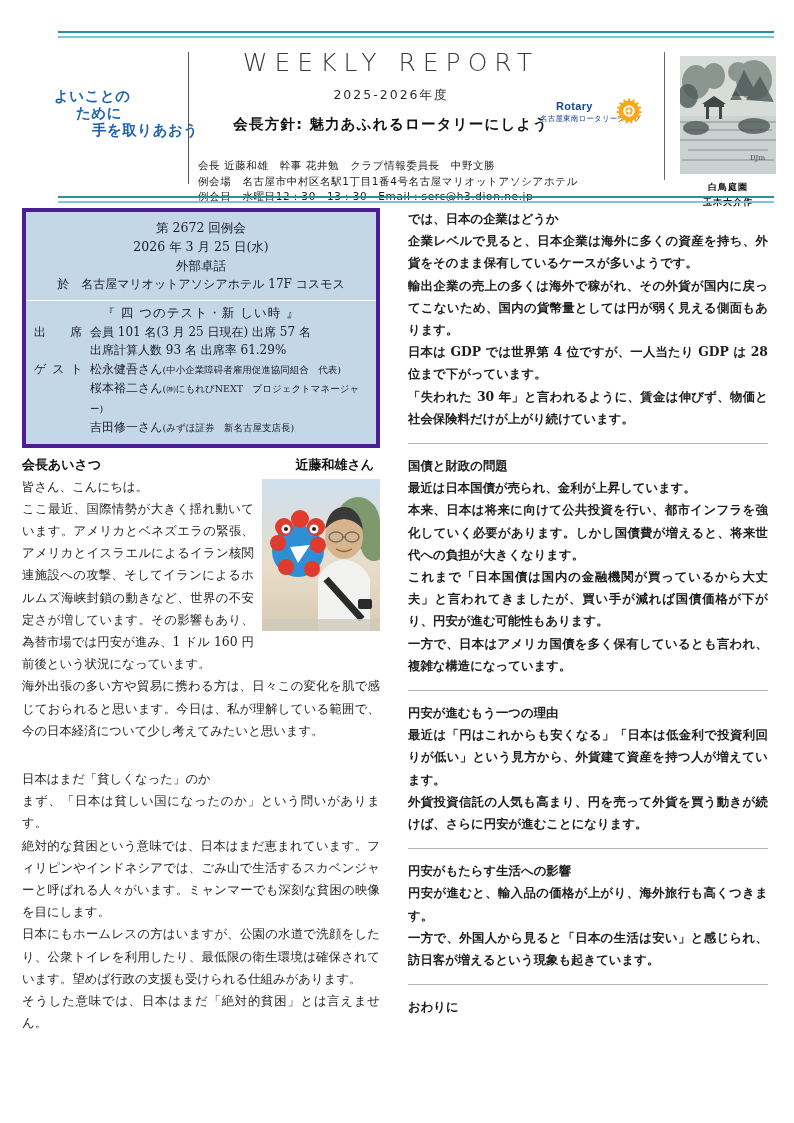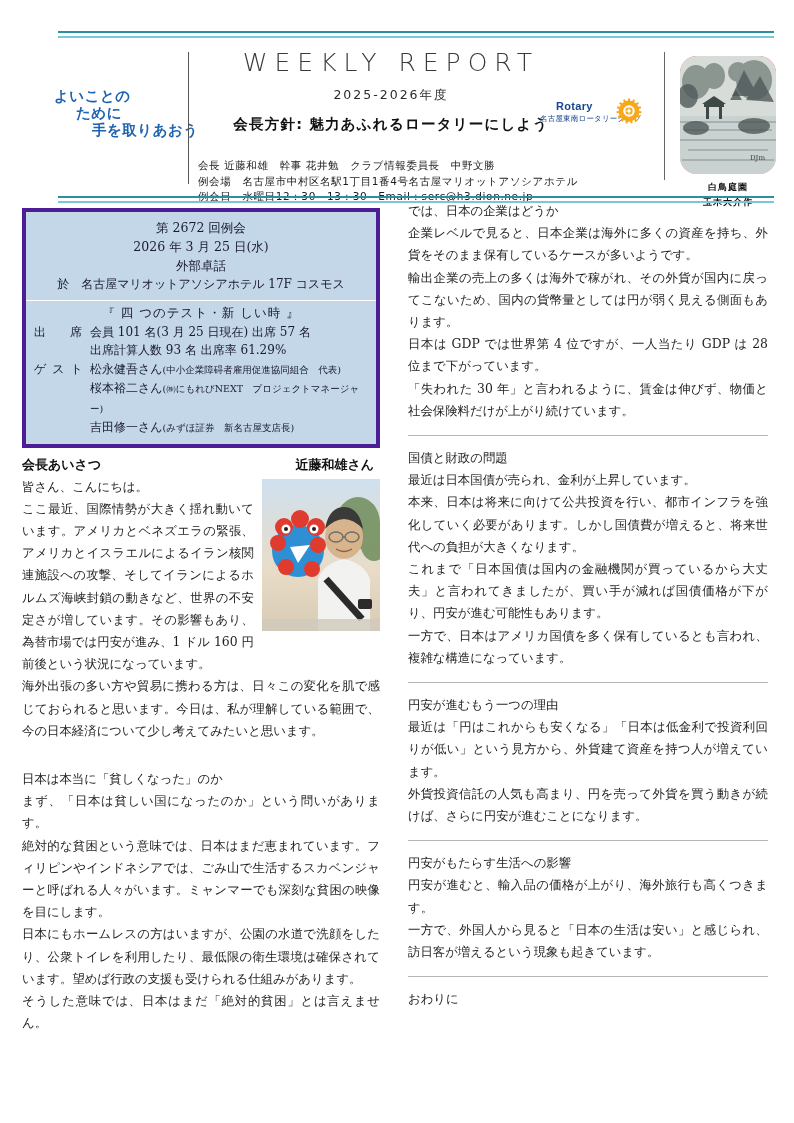--- a/index.html
+++ b/index.html
@@ -61,34 +61,34 @@
     font-weight:bold;font-size:11px;color:#17458f;letter-spacing:.3px;
   }
   .rotary-jp{
     position:absolute;left:0px;top:14px;
     font-family:"DejaVu Sans","Liberation Sans",sans-serif;
     font-size:7.5px;color:#17458f;letter-spacing:.2px;white-space:nowrap;
   }
   .rotary-gear{position:absolute;left:76px;top:-2px;width:26px;height:26px;}
 
   
-  .art-box{position:absolute;left:680px;top:12px;width:96px;height:118px;overflow:hidden;background:#ef4444;border-radius:17px;}
+  .art-box{position:absolute;left:680px;top:12px;width:96px;height:118px;overflow:hidden;background:#ef4444;}
   .art-caption{
     position:absolute;left:672px;top:136px;width:112px;text-align:center;
     font-family:"DejaVu Sans","Liberation Sans",sans-serif;
     font-size:9px;font-weight:bold;color:#111;line-height:15px;letter-spacing:1px;
   }
   .art-divider{position:absolute;left:664px;top:8px;width:1px;height:128px;background:#666;}
 
   
   .bottom-rules{position:absolute;left:58px;top:196px;width:716px;}
 
   
   .col-left{position:absolute;left:22px;top:208px;width:358px;}
-  .col-right{position:absolute;left:408px;top:200px;width:360px;}
+  .col-right{position:absolute;left:408px;top:208px;width:360px;font-weight:bold;}
 
   
   .infobox{
     background:#c3d7e8;border:4px solid #4c1d95;
     font-family:"DejaVu Serif","Liberation Serif",serif;
     color:#1a1a2e;
   }
   .infobox .ib-top{padding:6px 8px 5px 8px;text-align:center;font-size:12.5px;line-height:19px;}
   .infobox .ib-top .ib-loc{text-align:center;font-size:12px;}
   .ib-sep{height:1px;background:#ffffff;margin:1px 0 0 0;}
@@ -326,21 +326,21 @@
   </div>
 
   <div class="body-txt">
     <p>皆さん、こんにちは。</p>
     <p>ここ最近、国際情勢が大きく揺れ動いています。アメリカとベネズエラの緊張、アメリカとイスラエルによるイラン核関連施設への攻撃、そしてイランによるホルムズ海峡封鎖の動きなど、世界の不安定さが増しています。その影響もあり、為替市場では円安が進み、1 ドル 160 円前後という状況になっています。</p>
     <p>海外出張の多い方や貿易に携わる方は、日々この変化を肌で感じておられると思います。今日は、私が理解している範囲で、今の日本経済について少し考えてみたいと思います。</p>
   </div>
 
   <div class="spacer-lg"></div>
 
-  <div class="sec-head">日本は本当に「貧しくなった」のか</div>
+  <div class="sec-head">日本はまだ「貧しくなった」のか</div>
   <div class="body-txt">
     <p>まず、「日本は貧しい国になったのか」という問いがあります。</p>
     <p>絶対的な貧困という意味では、日本はまだ恵まれています。フィリピンやインドネシアでは、ごみ山で生活するスカベンジャーと呼ばれる人々がいます。ミャンマーでも深刻な貧困の映像を目にします。</p>
     <p>日本にもホームレスの方はいますが、公園の水道で洗顔をしたり、公衆トイレを利用したり、最低限の衛生環境は確保されています。望めば行政の支援も受けられる仕組みがあります。</p>
     <p>そうした意味では、日本はまだ「絶対的貧困」とは言えません。</p>
   </div>
 </div>
 
 <div class="col-right">
 

